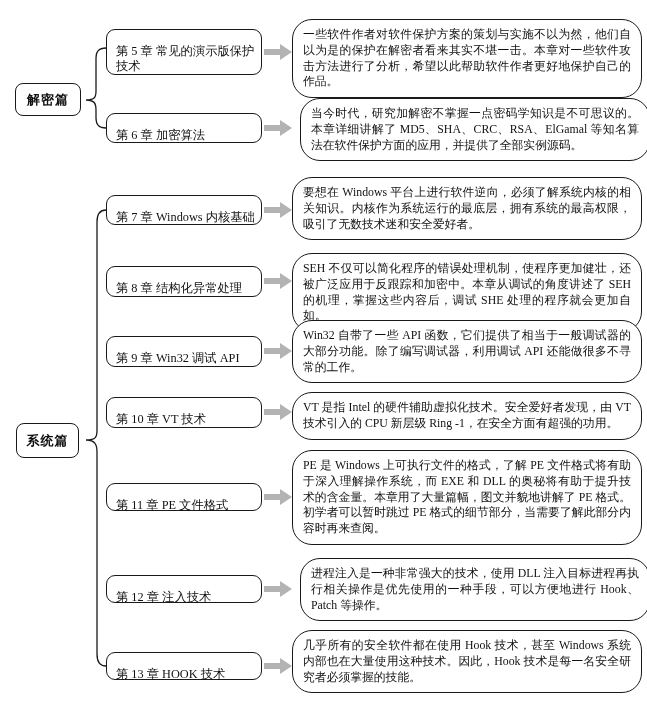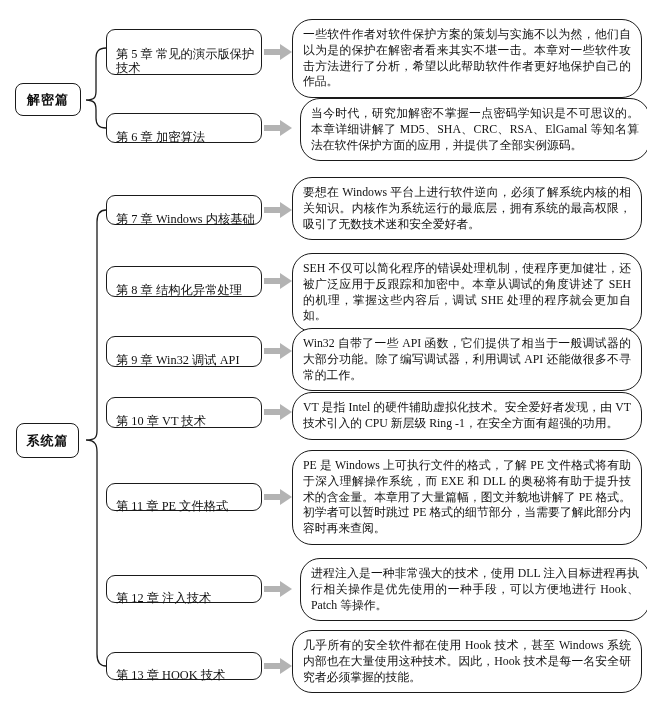--- a/index.html
+++ b/index.html
@@ -14,22 +14,22 @@
     position:absolute; box-sizing:border-box;
     border:1.4px solid var(--line,#1a1a1a);
     border-radius:9px; background:#fff;
   }
   .section-label {
     display:flex; align-items:center; justify-content:center;
     font-size:13px; font-weight:bold; letter-spacing:1px;
     border-radius:8px;
   }
   .chapter {
-    display:flex; align-items:center;
-    padding:20px 4px 2px 9px;
+    display:flex; align-items:flex-start;
+    padding:14px 4px 2px 9px;
     font-size:12.3px; line-height:14.5px;
   }
   .desc {
     padding:7px 10px;
     font-size:11.8px; line-height:15.8px;
     text-align:justify; text-justify:inter-ideograph;
   }
   
   .sec-decrypt { left:15px; top:83px;  width:66px; height:33px; }
   .sec-system  { left:16px; top:423px; width:63px; height:35px; }
@@ -43,21 +43,21 @@
   .ch10 { top:397px; height:31px; }
   .ch11 { top:483px; height:28px; }
   .ch12 { top:575px; height:28px; }
   .ch13 { top:652px; height:28px; }
   
   .d { left:292px; width:350px; border-radius:20px; }
   .d5  { top:19px;  }
   .d6  { top:98px;margin-left:8px;  }
   .d7  { top:177px; }
   .d8  { top:253px; }
-  .d9  { top:328px; }
+  .d9  { top:320px; }
   .d10 { top:392px; }
   .d11 { top:450px; }
   .d12 { top:558px;margin-left:8px; }
   .d13 { top:630px; }
   
   .overlay { position:absolute; left:0; top:0; width:647px; height:706px; }
   .brace { fill:none; stroke:var(--line,#1a1a1a); stroke-width:1.3px; stroke-linecap:round; }
   .arrowpoly { fill:var(--arrow,#b3b3b3); }
 </style>
 </head>

